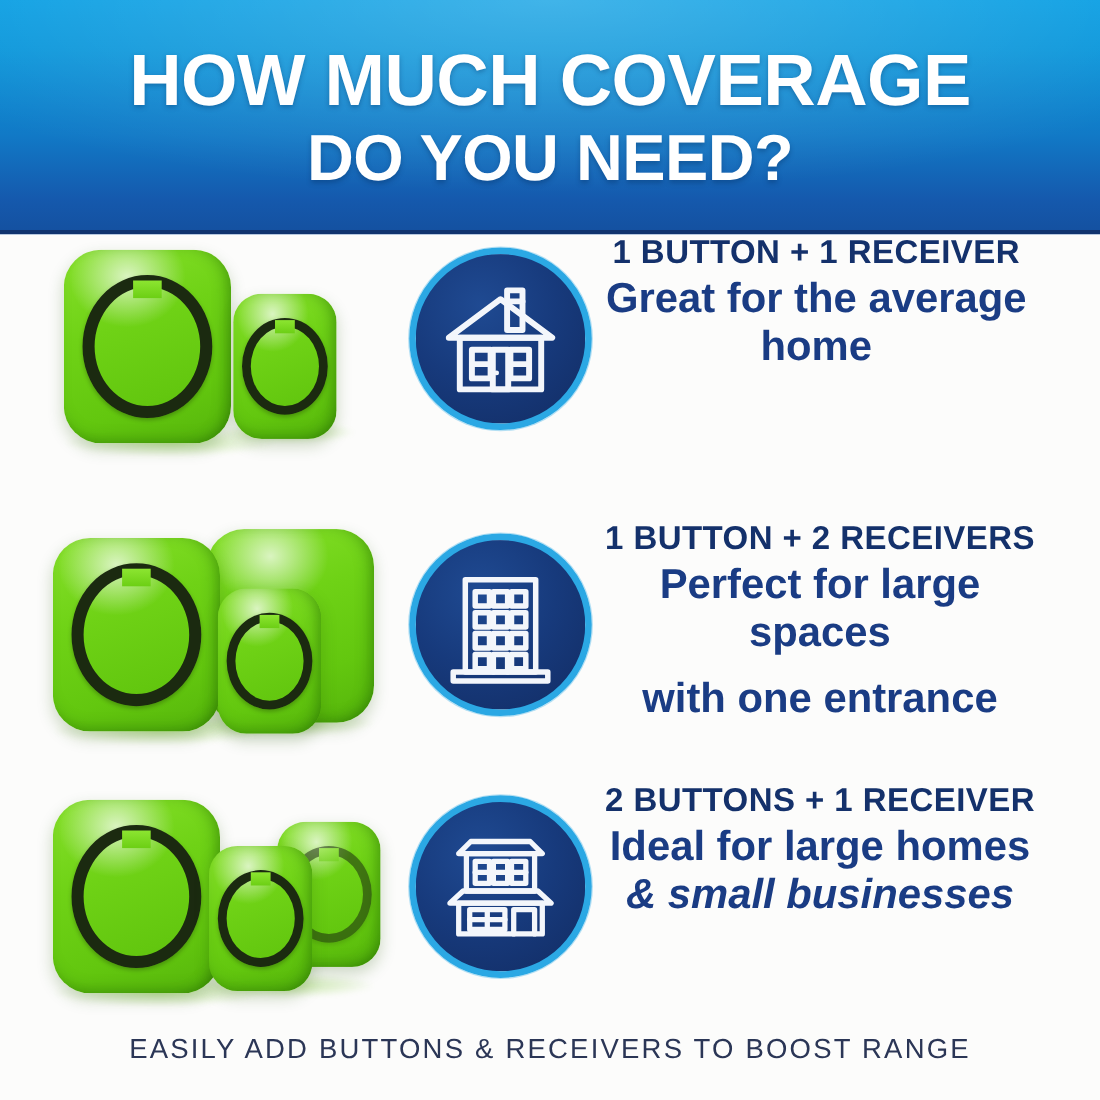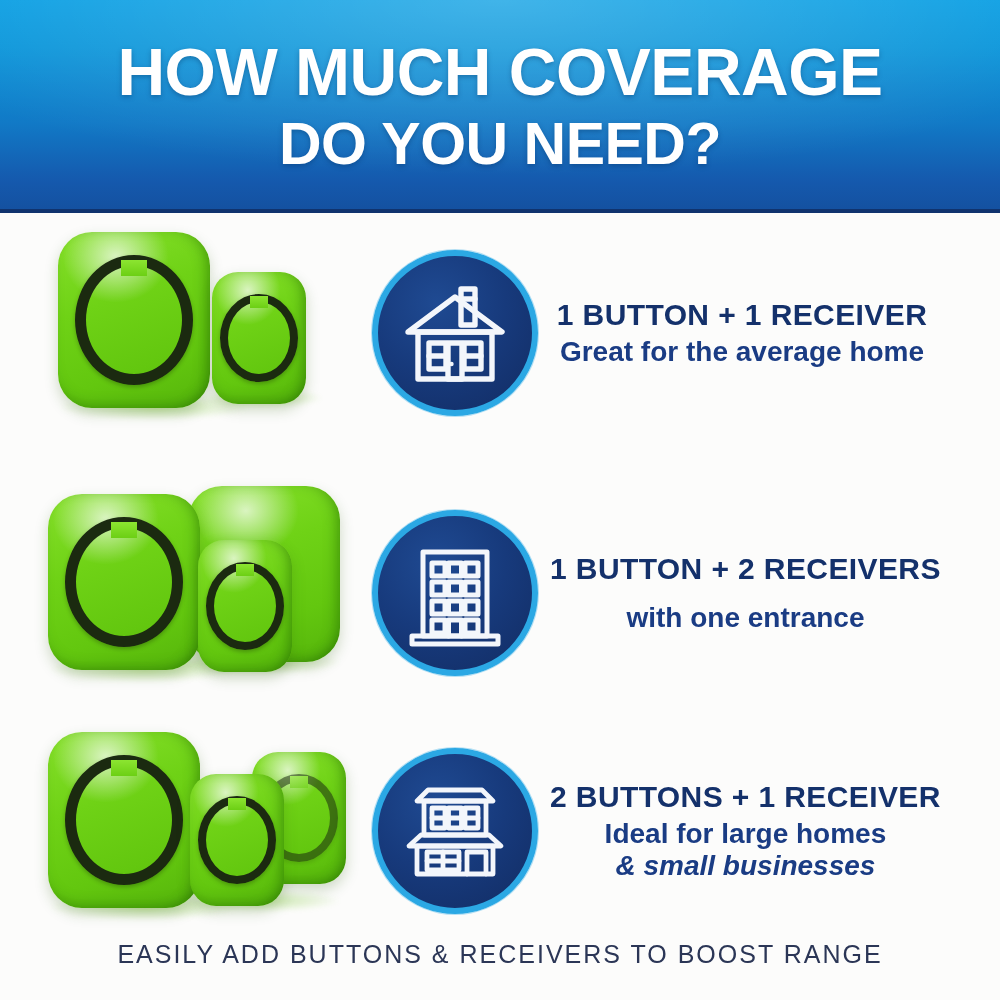--- a/index.html
+++ b/index.html
@@ -31,21 +31,21 @@
     text-shadow:0 2px 5px rgba(0,40,90,0.35);
     font-stretch:condensed;
   }
   .header-line.l1{font-size:66px;margin-bottom:10px;}
   .header-line.l2{font-size:59px;}
 
   
   .rows{position:absolute;left:0;top:213px;width:1000px;height:720px;}
   .row{
     position:absolute;left:0;width:952px;height:240px;
-    display:flex;align-items:center;
+    display:flex;align-items:flex-start;
   }
   .row.r0{top:0px;}
   .row.r1{top:260px;}
   .row.r2{top:498px;}
 
   
   .devices{
     position:relative;
     width:330px;height:230px;
     flex:0 0 330px;
@@ -113,21 +113,21 @@
     padding-right:18px;
     text-align:center;
     color:#17366f;
   }
   .txt .title{
     font-size:30px;font-weight:700;letter-spacing:0.4px;
     line-height:1.12;white-space:nowrap;
     color:#14316b;
   }
   .txt .sub{
-    font-size:28px;font-weight:700;line-height:1.15;
+    font-size:38px;font-weight:700;line-height:1.15;
     color:#1a3c84;margin-top:4px;
   }
 
   
   .footer{
     position:absolute;left:0;top:940px;width:1000px;height:50px;
     display:flex;align-items:flex-start;justify-content:center;
   }
   .footer-text{
     font-size:25px;font-weight:400;letter-spacing:2.0px;
@@ -225,20 +225,21 @@
           <rect x="33" y="83" width="13" height="13"></rect>
           <rect x="66" y="83" width="13" height="13"></rect>
 
           <path d="M49.5 99 L49.5 83 L62.5 83 L62.5 99"></path>
         </svg>
       </div>
     </div>
 
     <div class="txt">
       <div class="title">1 BUTTON + 2 RECEIVERS</div>
+      <div class="sub">Perfect for large spaces</div>
       <div class="sub" style="margin-top:16px;">with one entrance</div>
     </div>
   </div>
 
   <div class="row r2">
 
     <div class="devices">
       <div class="shadow-blob" style="left:30px;top:178px;width:190px;height:26px;"></div>
       <div class="shadow-blob" style="left:160px;top:174px;width:160px;height:22px;"></div>
       <div class="dev small" style="left:232px;top:36px;">

